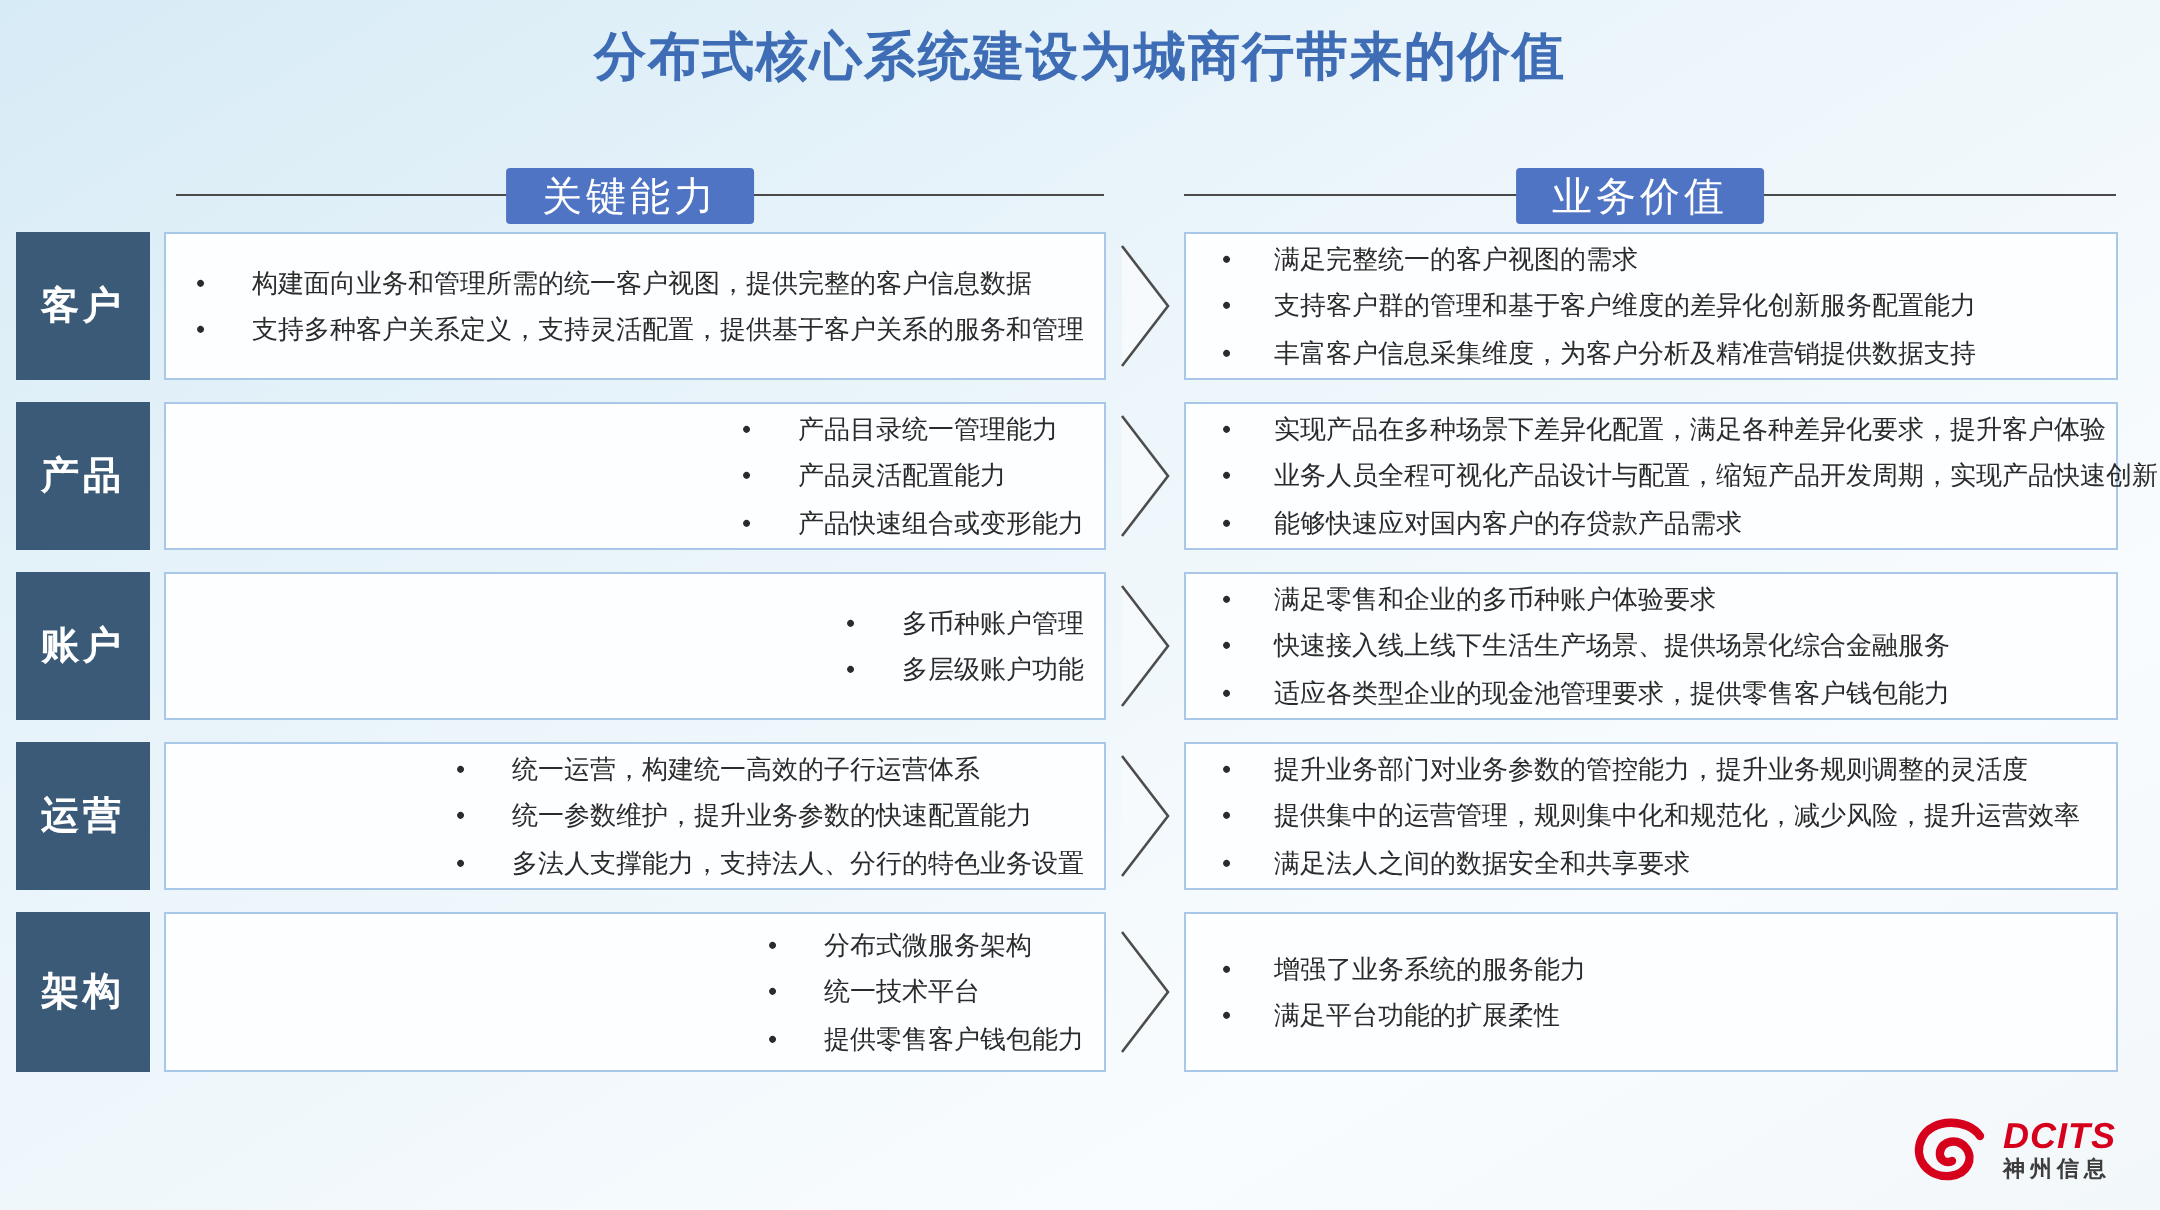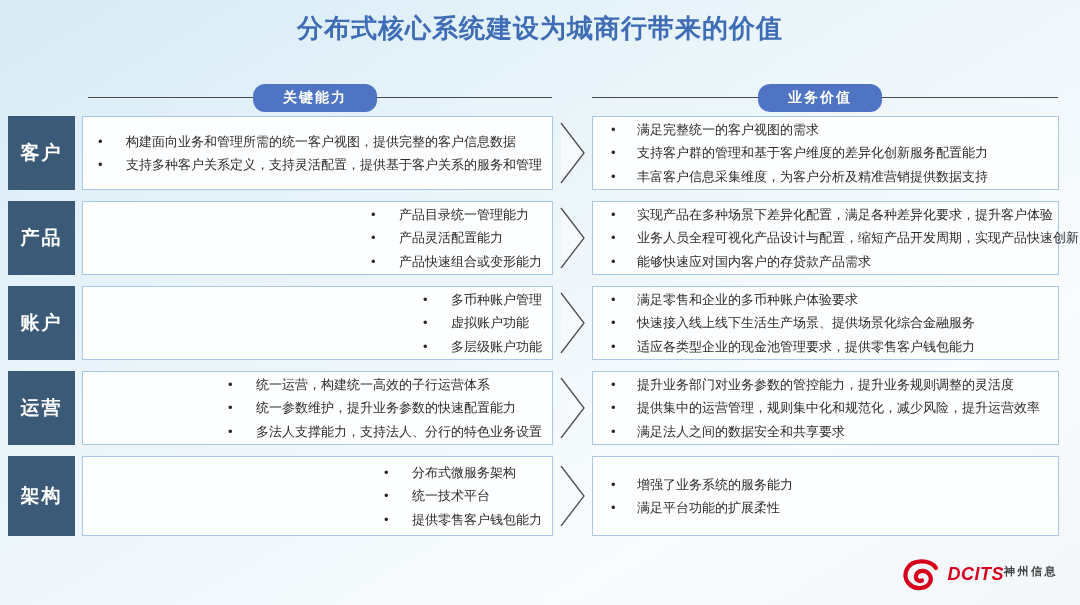--- a/index.html
+++ b/index.html
@@ -31,24 +31,24 @@
   .header-group.left  { left: 88px;  width: 464px; }
   .header-group.right { left: 592px; width: 466px; }
   .header-line {
     position: absolute; top: 13px; left: 0; right: 0;
     border-top: 1.5px solid #4a4a4a;
   }
   .header-pill {
     position: absolute; left: 50%; transform: translateX(-54%);
     top: 0; width: 124px; height: 28px;
     background: var(--c-pill, #4f74c4);
-    color: #ffffff; font-size: 14px; font-weight: bold;
+    color: #ffffff; font-size: 20px; font-weight: normal;
     display: flex; align-items: center; justify-content: center;
     letter-spacing: 2px;
-    border-radius: 12px;
+    border-radius: 2px;
   }
   
   .rows { position: absolute; top: 116px; left: 8px; width: 1064px; }
   .row { display: flex; align-items: stretch; margin-bottom: 11px; height: 74px; }
   .row:last-child { height: 80px; margin-bottom: 0; }
   .row-label {
     width: 67px; flex: 0 0 67px;
     background: var(--c-label, #3b5a77);
     color: #ffffff; font-weight: bold; font-size: 19px; letter-spacing: 2px;
     display: flex; align-items: center; justify-content: center;
@@ -78,21 +78,21 @@
     position: absolute; left: 14px; top: 0;
     color: #2b2b2b;
   }
   .val-box li { padding-left: 34px; }
   .val-box li::before { left: 8px; }
   
   .logo {
     position: absolute; right: 22px; bottom: 12px;
     display: flex; align-items: center; gap: 6px;
   }
-  .logo-text { display: flex; flex-direction: row; line-height: 1.1; }
+  .logo-text { display: flex; flex-direction: column; line-height: 1.1; }
   .logo-brand {
     color: var(--c-red, #d6001c);
     font-weight: bold; font-size: 18px; font-style: italic; letter-spacing: 0.5px;
   }
   .logo-company {
     color: #3d3d3d; font-weight: bold; font-size: 11px; letter-spacing: 2.5px;
   }
 </style>
 </head>
 <body>
@@ -152,21 +152,20 @@
           <li>业务人员全程可视化产品设计与配置，缩短产品开发周期，实现产品快速创新</li>
           <li>能够快速应对国内客户的存贷款产品需求</li>
         </ul>
       </div>
     </div>
     <div class="row">
       <div class="row-label">账户</div>
       <div class="box cap-box">
         <ul>
           <li>多币种账户管理</li>
-          <li>虚拟账户功能</li>
           <li>多层级账户功能</li>
         </ul>
       </div>
       <div class="arrow-wrap">
         <svg width="30" height="64" viewBox="0 0 30 64">
           <path d="M3 2 L26 32 L3 62" fill="#f7fafc" stroke="#4d4d4d" stroke-width="1.3" stroke-linejoin="miter"></path>
         </svg>
       </div>
       <div class="box val-box">
         <ul>

